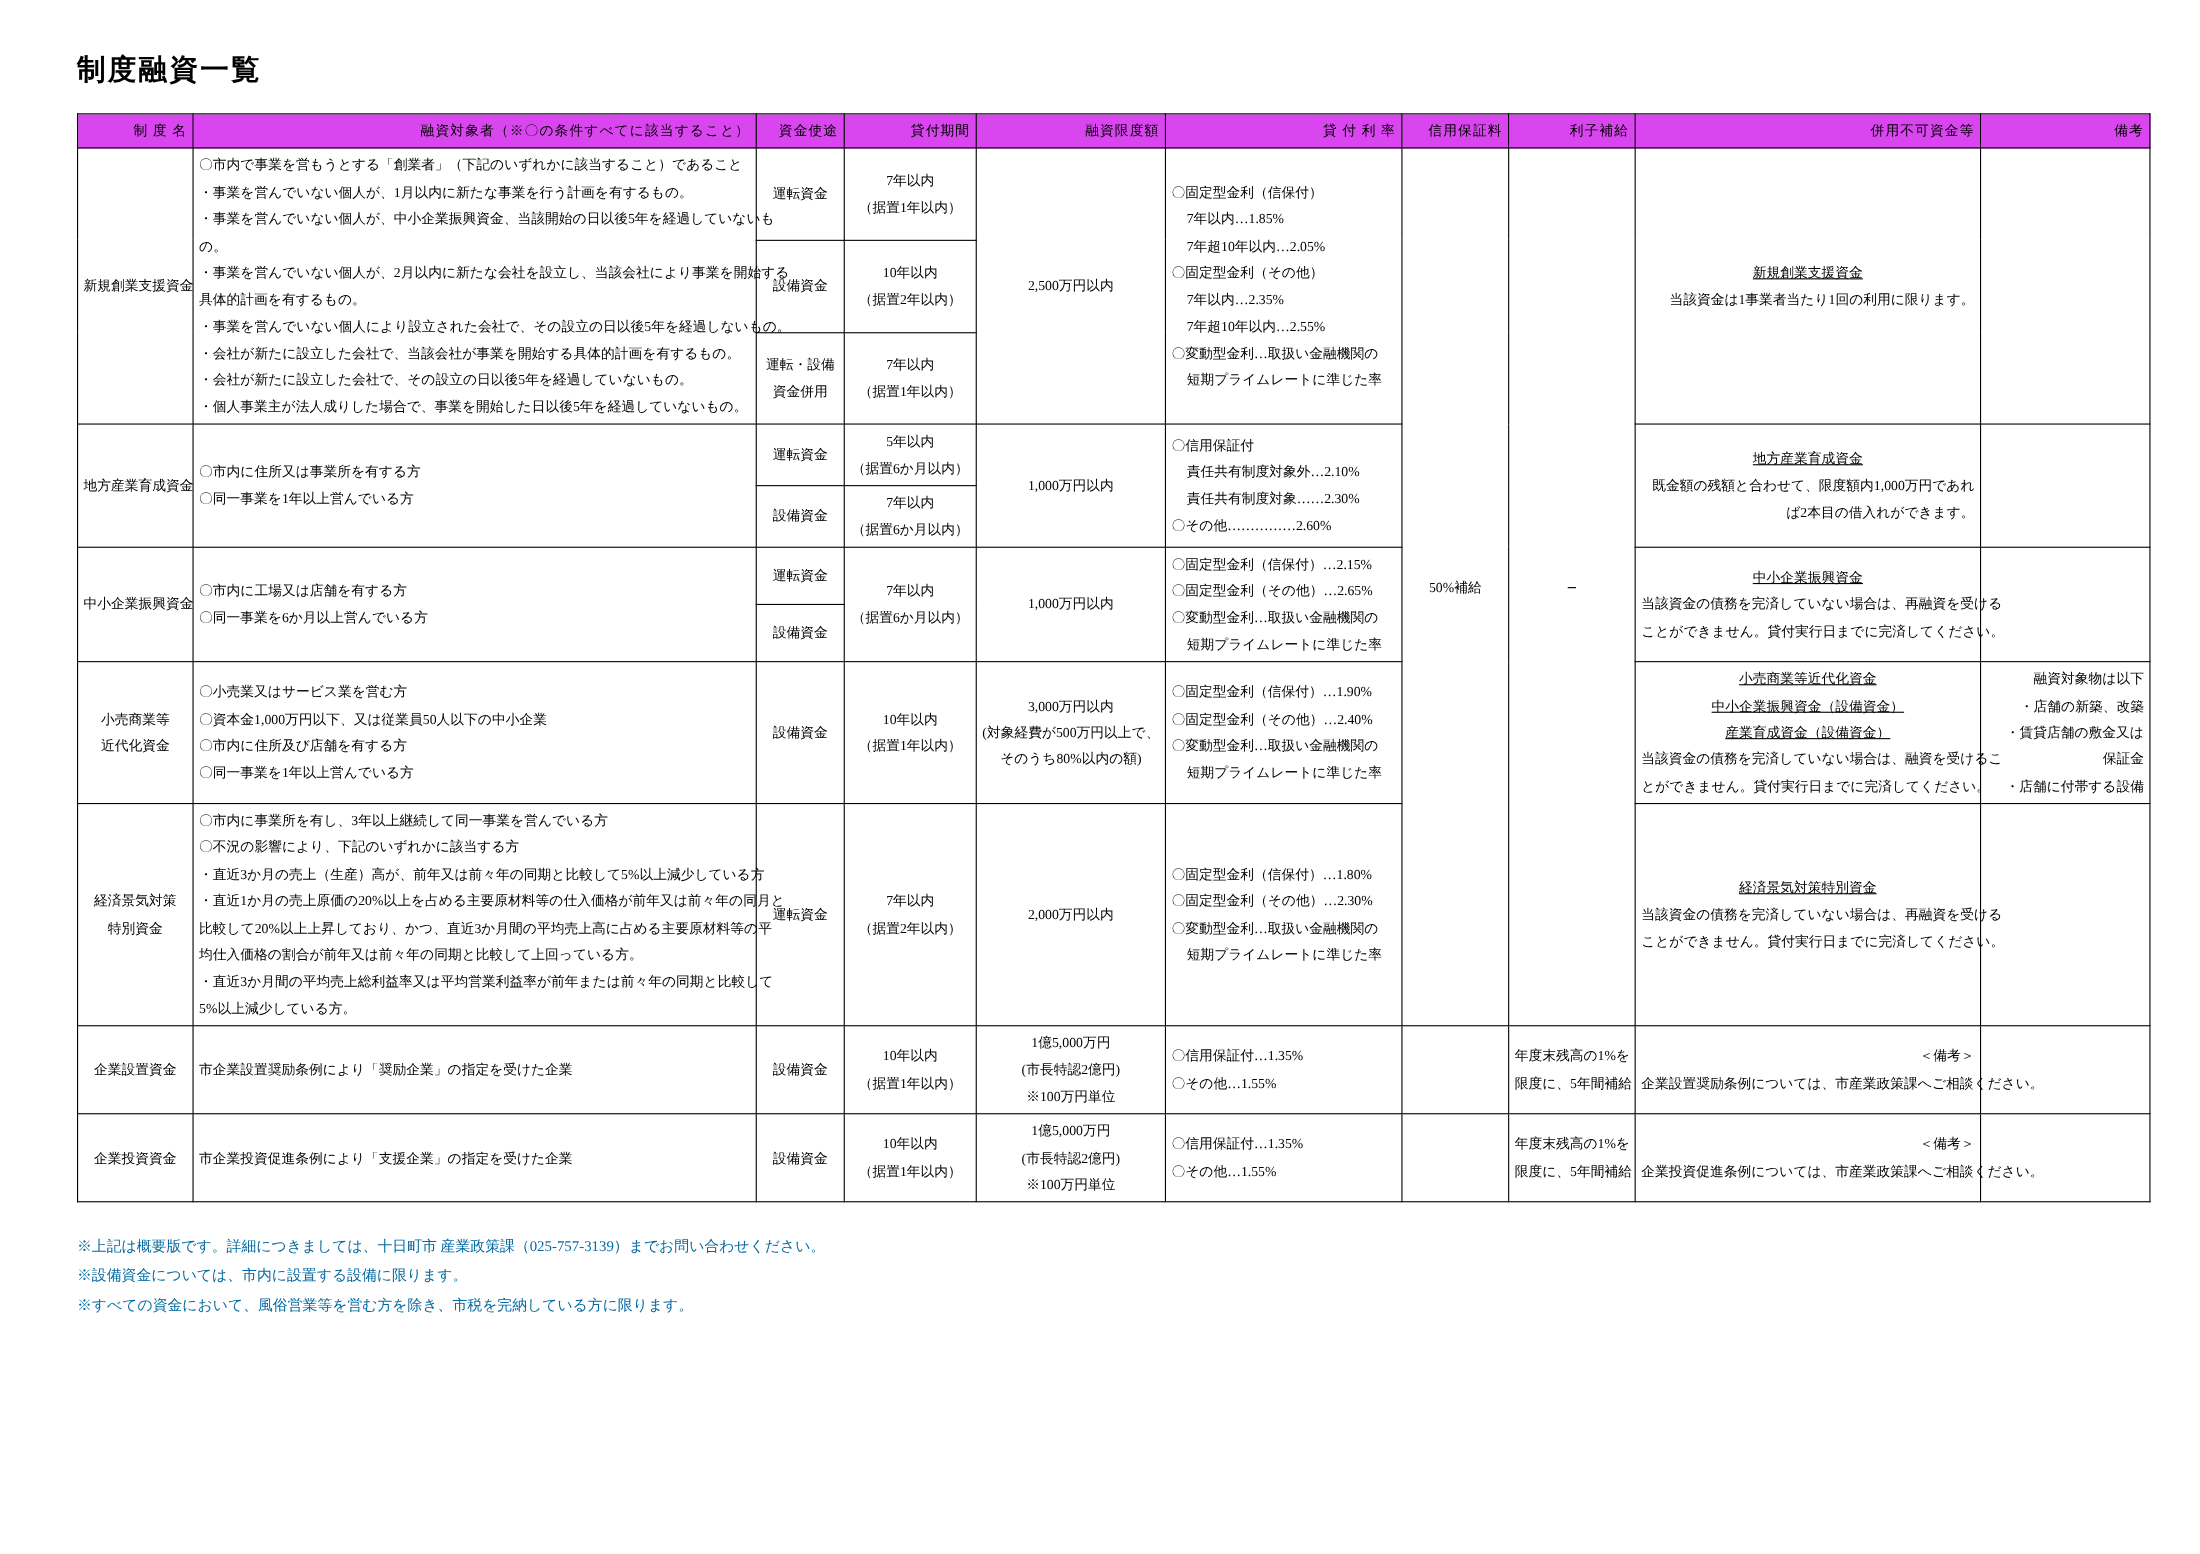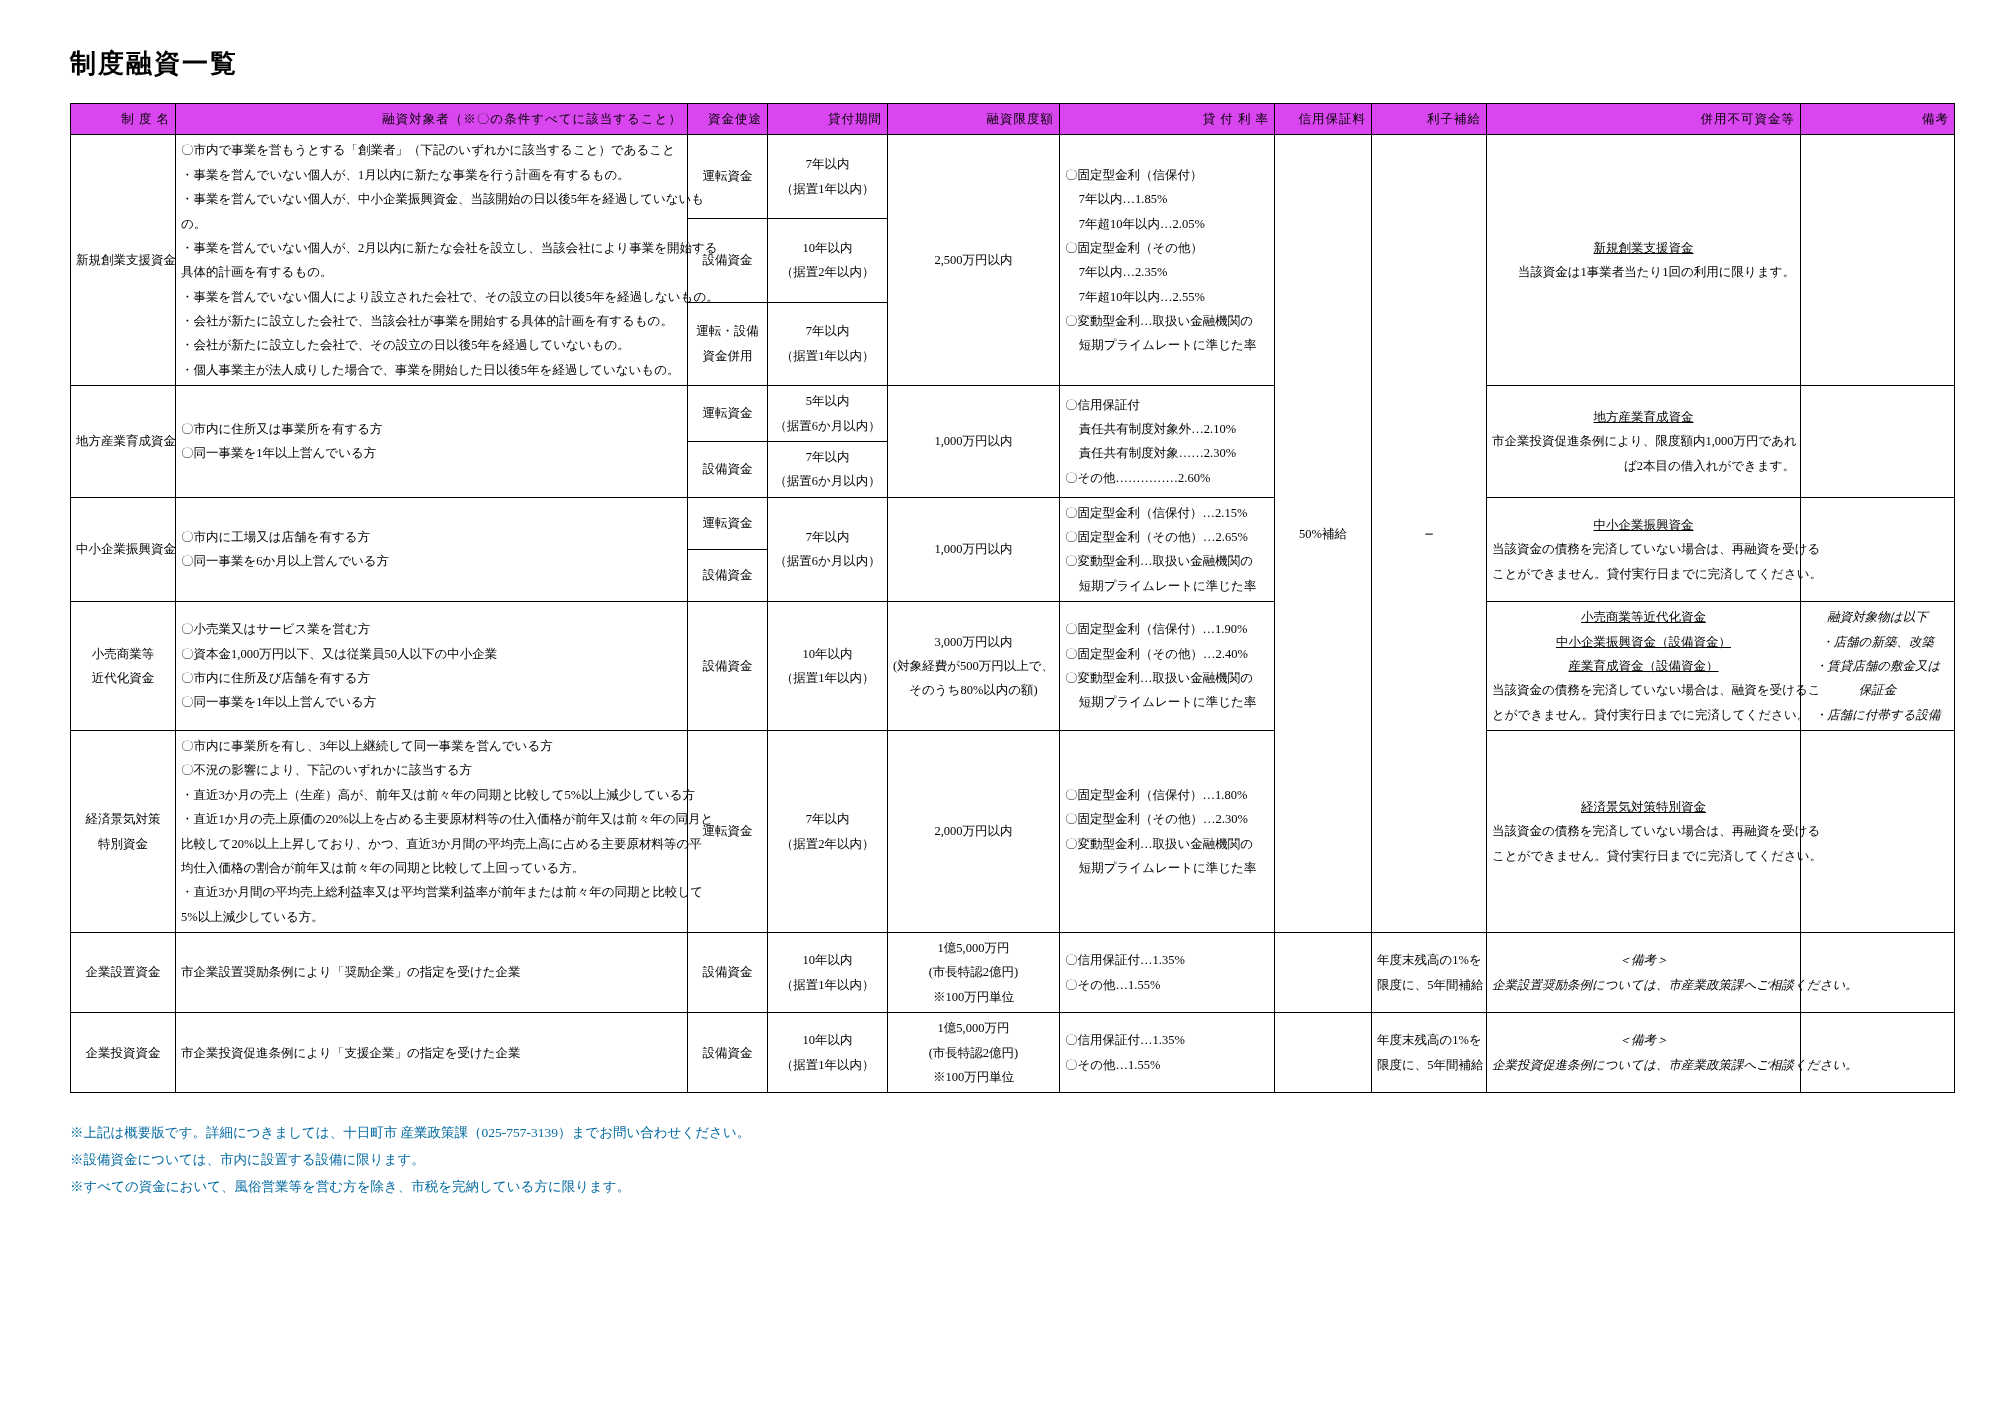--- a/index.html
+++ b/index.html
@@ -49,21 +49,21 @@
   }
   td.c-name  { text-align: center; font-size: 12.5px; line-height: 1.8; }
   td.c-target{ text-align: left;   padding-left: 9px; }
   td.c-use   { text-align: center; font-size: 12px; line-height: 1.7; }
   td.c-term  { text-align: center; font-size: 12.5px; line-height: 2.1; margin-left: 11px; }
   td.c-limit { text-align: center; font-size: 12.5px; line-height: 2.1; }
   td.c-rate  { text-align: left; padding-left: 10px; font-size: 12.5px; line-height: 2.05; }
   td.c-fee   { text-align: center; font-size: 12.5px; }
   td.c-subsidy{ text-align: center; font-size: 12.5px; line-height: 2.0; }
   td.c-excl  { text-align: center; font-size: 12.5px; line-height: 2.0; }
-  td.c-note  { text-align: center; padding-left: 9px; font-size: 12.5px; line-height: 2.0; font-style: italic; }
+  td.c-note  { text-align: right; padding-left: 9px; font-size: 12.5px; line-height: 2.0; }
 
   .ln { display: block; white-space: nowrap; }
   .indent1 { padding-left: 1.1em; }
   .u       { text-decoration: underline; }
   .lft     { text-align: right; }
   .dash    { font-size: 17px; }
 
   .footnotes {
     margin: 26px 0 0 58px;
     font-size: 13.5px;
@@ -191,21 +191,21 @@
             <span class="ln">1,000万円以内</span>
           </td>
           <td class="c-rate" rowspan="2">
             <span class="ln">〇信用保証付</span>
             <span class="ln indent1">責任共有制度対象外…2.10%</span>
             <span class="ln indent1">責任共有制度対象……2.30%</span>
             <span class="ln">〇その他……………2.60%</span>
           </td>
           <td class="c-excl" rowspan="2">
             <span class="ln u">地方産業育成資金</span>
-            <span class="ln lft">市企業投資促進条例により、限度額内1,000万円であれ</span>
+            <span class="ln lft">既金額の残額と合わせて、限度額内1,000万円であれ</span>
             <span class="ln lft">ば2本目の借入れができます。</span>
           </td>
           <td class="c-note" rowspan="2"></td>
         </tr>
         <tr>
           <td class="c-use">
             <span class="ln">設備資金</span>
           </td>
           <td class="c-term">
             <span class="ln">7年以内</span>

